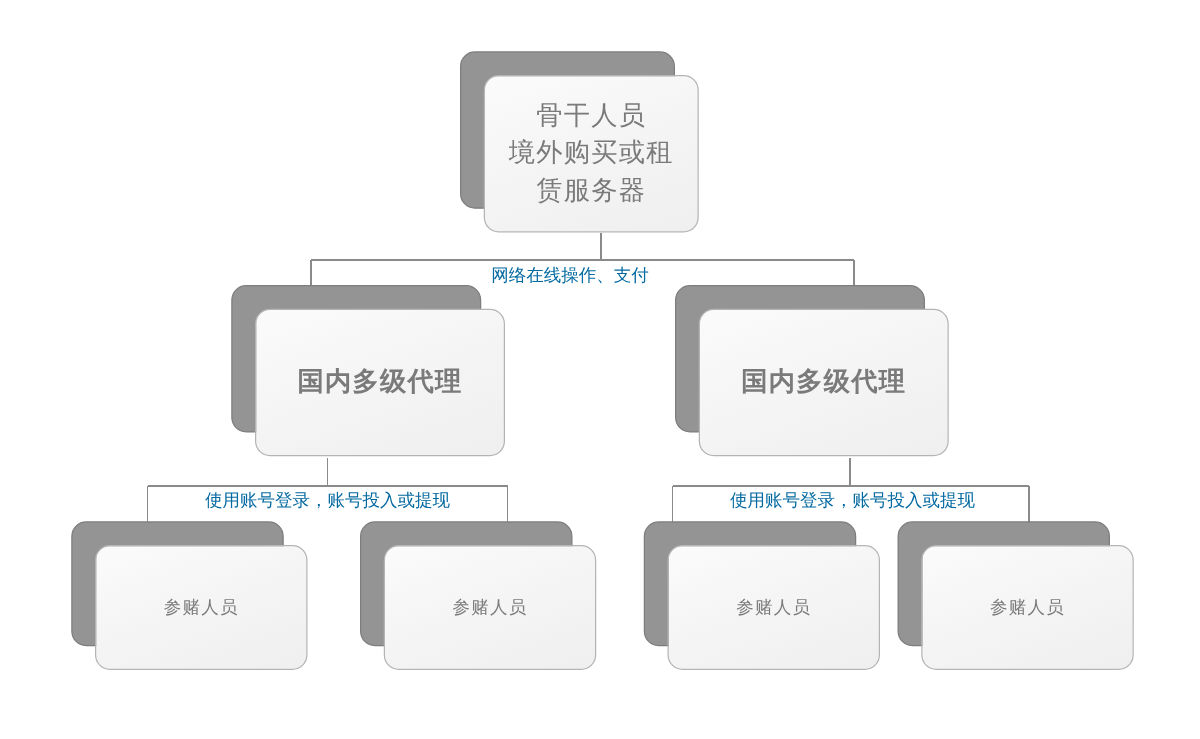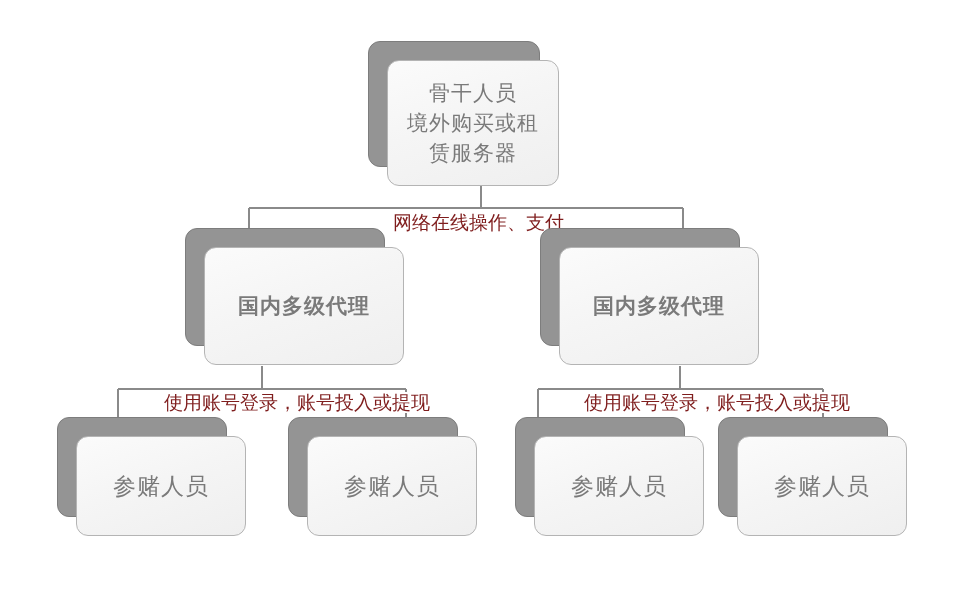--- a/index.html
+++ b/index.html
@@ -61,27 +61,27 @@
   .node .node-label {
     color: #7a7a7a;
     font-size: 21px;
     line-height: 1.42;
     letter-spacing: 1px;
     white-space: pre-line;
     padding: 0 6px;
   }
   .node.tier-top .node-label { font-size: 21px; }
   .node.tier-mid .node-label { font-size: 21px; font-weight: bold; }
-  .node.tier-bottom .node-label { font-size: 23px; text-align: right; }
+  .node.tier-bottom .node-label { font-size: 14px; text-align: right; }
 
   
   .edge-label {
     position: absolute;
-    color: #7f1d1d;
-    font-size: 19px;
+    color: #0369a1;
+    font-size: 14px;
     line-height: 1;
     white-space: nowrap;
     background: #ffffff;
     padding: 1px 4px;
   }
 </style>
 </head>
 <body>
 
 <div id="canvas">

